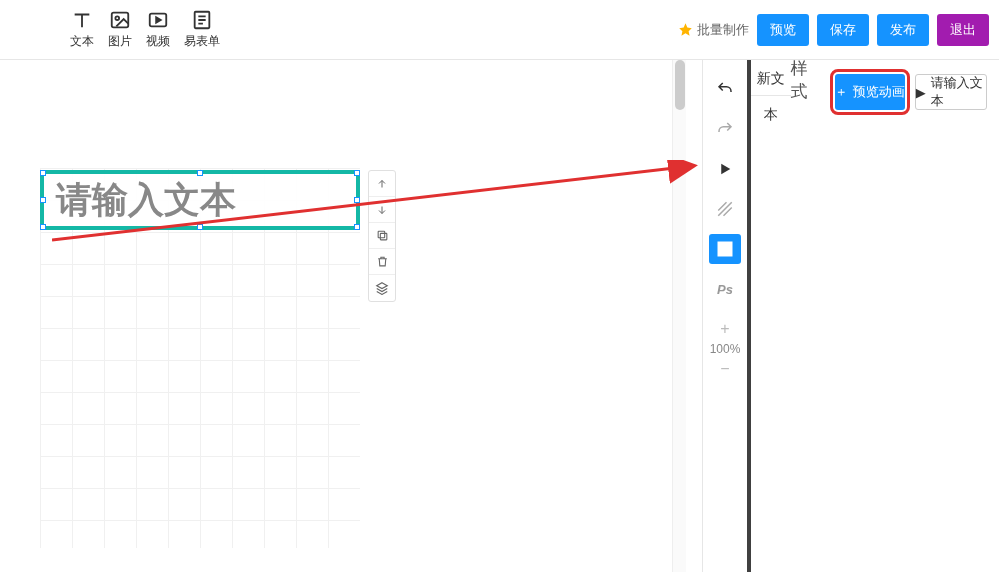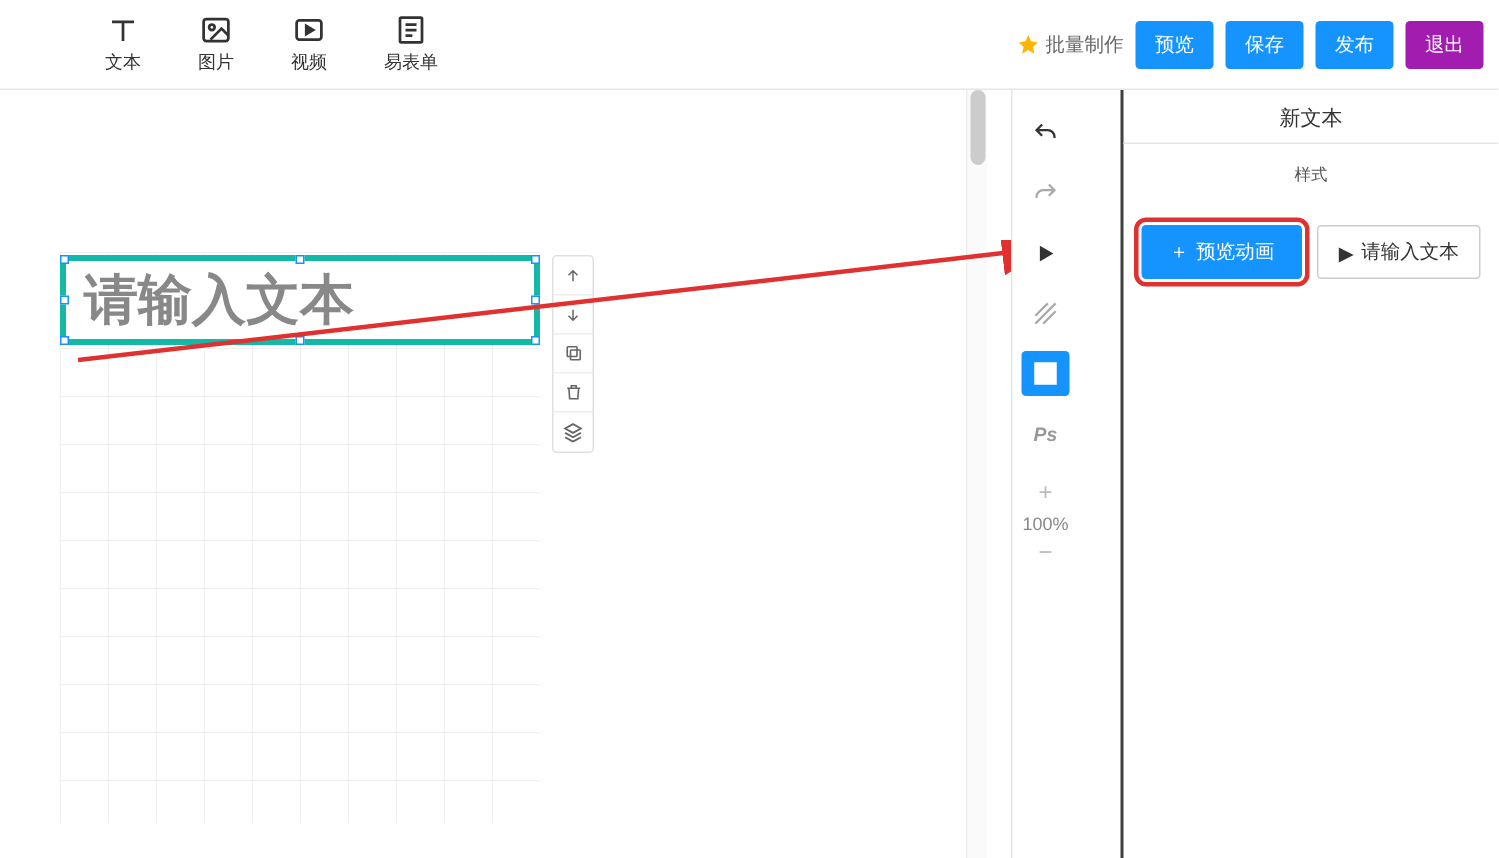--- a/index.html
+++ b/index.html
@@ -1,20 +1,20 @@
 <!DOCTYPE html>
 <html><head>
 <meta charset="utf-8">
 <style>
   * { box-sizing: border-box; margin: 0; padding: 0; }
   html, body { width: 999px; height: 572px; font-family: "Microsoft YaHei", Arial, sans-serif; background: #fff; overflow: hidden; }
 
   
   .topbar { height: 60px; border-bottom: 1px solid #e6e6e6; display: flex; align-items: center; justify-content: space-between; padding: 0 10px 0 70px; background: #fff; }
-  .tb-left { display: flex; gap: 38px; justify-content: space-between; }
+  .tb-left { display: flex; gap: 14px; justify-content: space-between; }
   .tb-item { display: flex; flex-direction: column; align-items: center; gap: 2px; cursor: pointer; }
   .tb-item svg { width: 22px; height: 22px; }
   .tb-item span { font-size: 12px; color: #333; }
   .tb-right { display: flex; align-items: center; gap: 8px; }
   .batch { display: flex; align-items: center; gap: 4px; font-size: 13px; color: #666; cursor: pointer; }
   .batch svg { width: 15px; height: 15px; fill: #ffb400; }
   .btn { padding: 7px 13px; font-size: 13px; border-radius: 3px; cursor: pointer; background: #1593ff; color: #fff; border: none; }
   .btn-exit { background: #a21caf; }
 
   
@@ -43,24 +43,24 @@
   .side-btn { width: 32px; height: 30px; display: flex; align-items: center; justify-content: center; cursor: pointer; color: #555; border-radius: 3px; }
   .side-btn svg { width: 18px; height: 18px; }
   .side-btn.active { background: #1593ff; color: #fff; }
   .side-btn.active svg { stroke: #fff; fill: #fff; }
   .zoom-wrap { margin-top: 6px; display: flex; flex-direction: column; align-items: center; color: #888; font-size: 12px; gap: 4px; }
   .zoom-btn { cursor: pointer; font-size: 16px; color: #bbb; }
   .scrolltrack { width: 14px; border-left: 1px solid #eee; background: #fafafa; position: relative; }
   .scrollthumb { position: absolute; top: 0; left: 2px; width: 10px; height: 50px; background: #ccc; border-radius: 5px; }
 
   
-  .panel { width: 252px; border-left: 2px solid #404040; display: flex; flex-direction: column; background: #fff; position: relative; z-index: 5; margin-left: 28px; }
+  .panel { width: 252px; border-left: 4px solid #404040; display: flex; flex-direction: row; background: #fff; position: relative; z-index: 5; }
   .panel-title { height: 36px; line-height: 36px; text-align: center; font-size: 14px; color: #333; border-bottom: 1px solid #e6e6e6; }
   .tabs { display: flex; height: 40px; }
-  .tab { flex: 1; display: flex; align-items: center; justify-content: center; font-size: 11px; color: #555; cursor: pointer; position: relative; }
+  .tab { flex: 1; display: flex; align-items: center; justify-content: center; font-size: 17px; color: #555; cursor: pointer; position: relative; }
   .tab.active { color: #1593ff; font-weight: 600; }
   .tab.active::after { content: ""; position: absolute; bottom: 0; left: 20%; right: 20%; height: 2px; background: #1593ff; }
   .tab.highlight { outline: 3px solid #e03030; outline-offset: -2px; }
   .panel-body { padding: 14px 12px; display: flex; gap: 10px; }
   .panel-btn { flex: 1; height: 36px; display: flex; align-items: center; justify-content: center; gap: 5px; font-size: 13px; border-radius: 3px; cursor: pointer; }
   .panel-btn.primary { background: #1593ff; color: #fff; outline: 3px solid #e03030; outline-offset: 2px; }
   .panel-btn.secondary { background: #fff; border: 1px solid #ccc; color: #333; }
 
   
   .arrow-svg { position: absolute; left: 52px; top: 100px; width: 700px; height: 130px; pointer-events: none; z-index: 4; }

